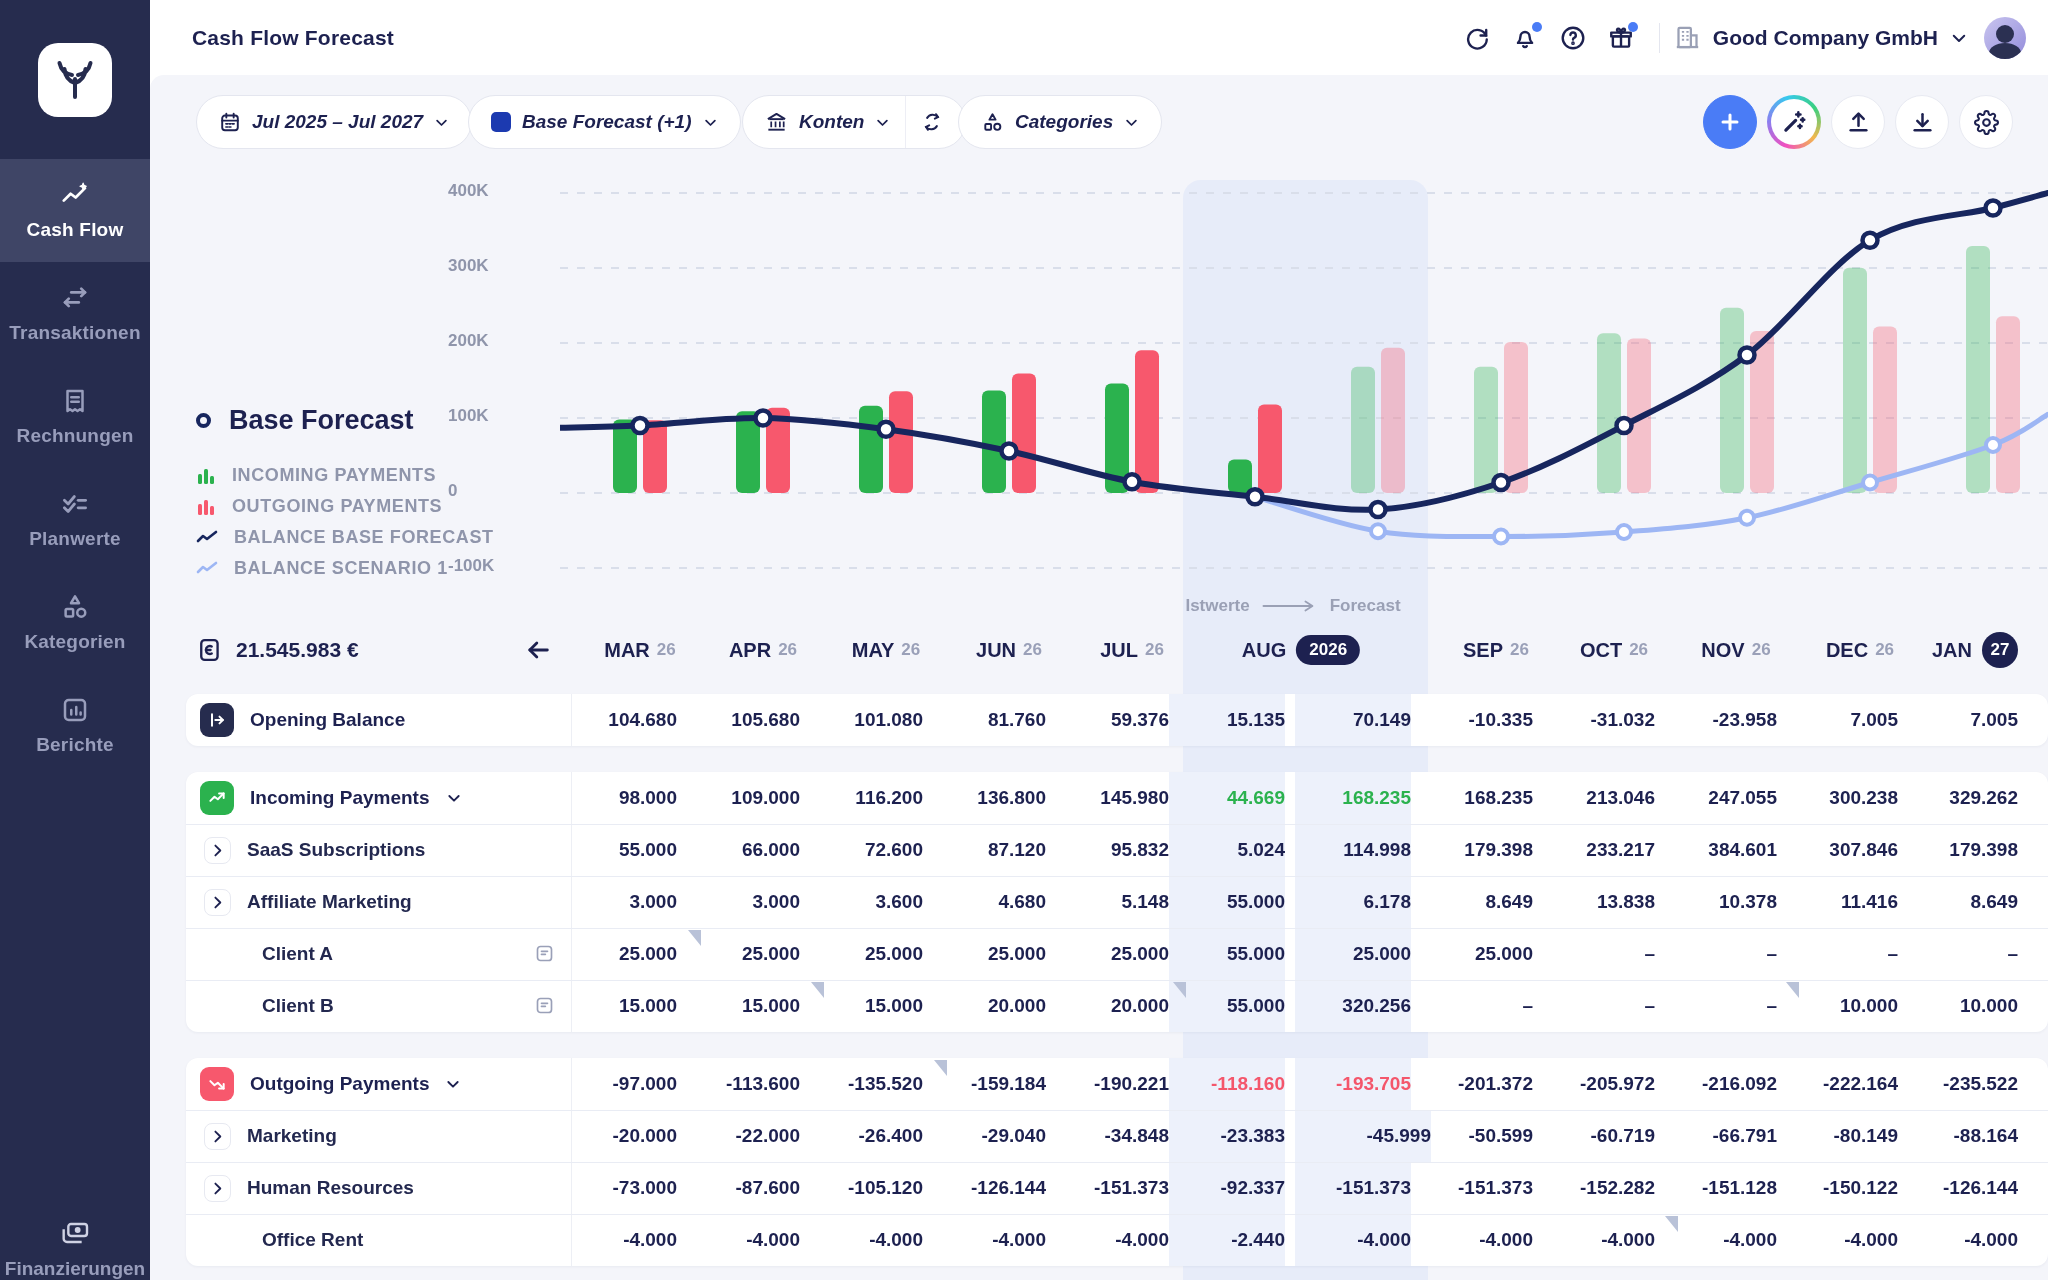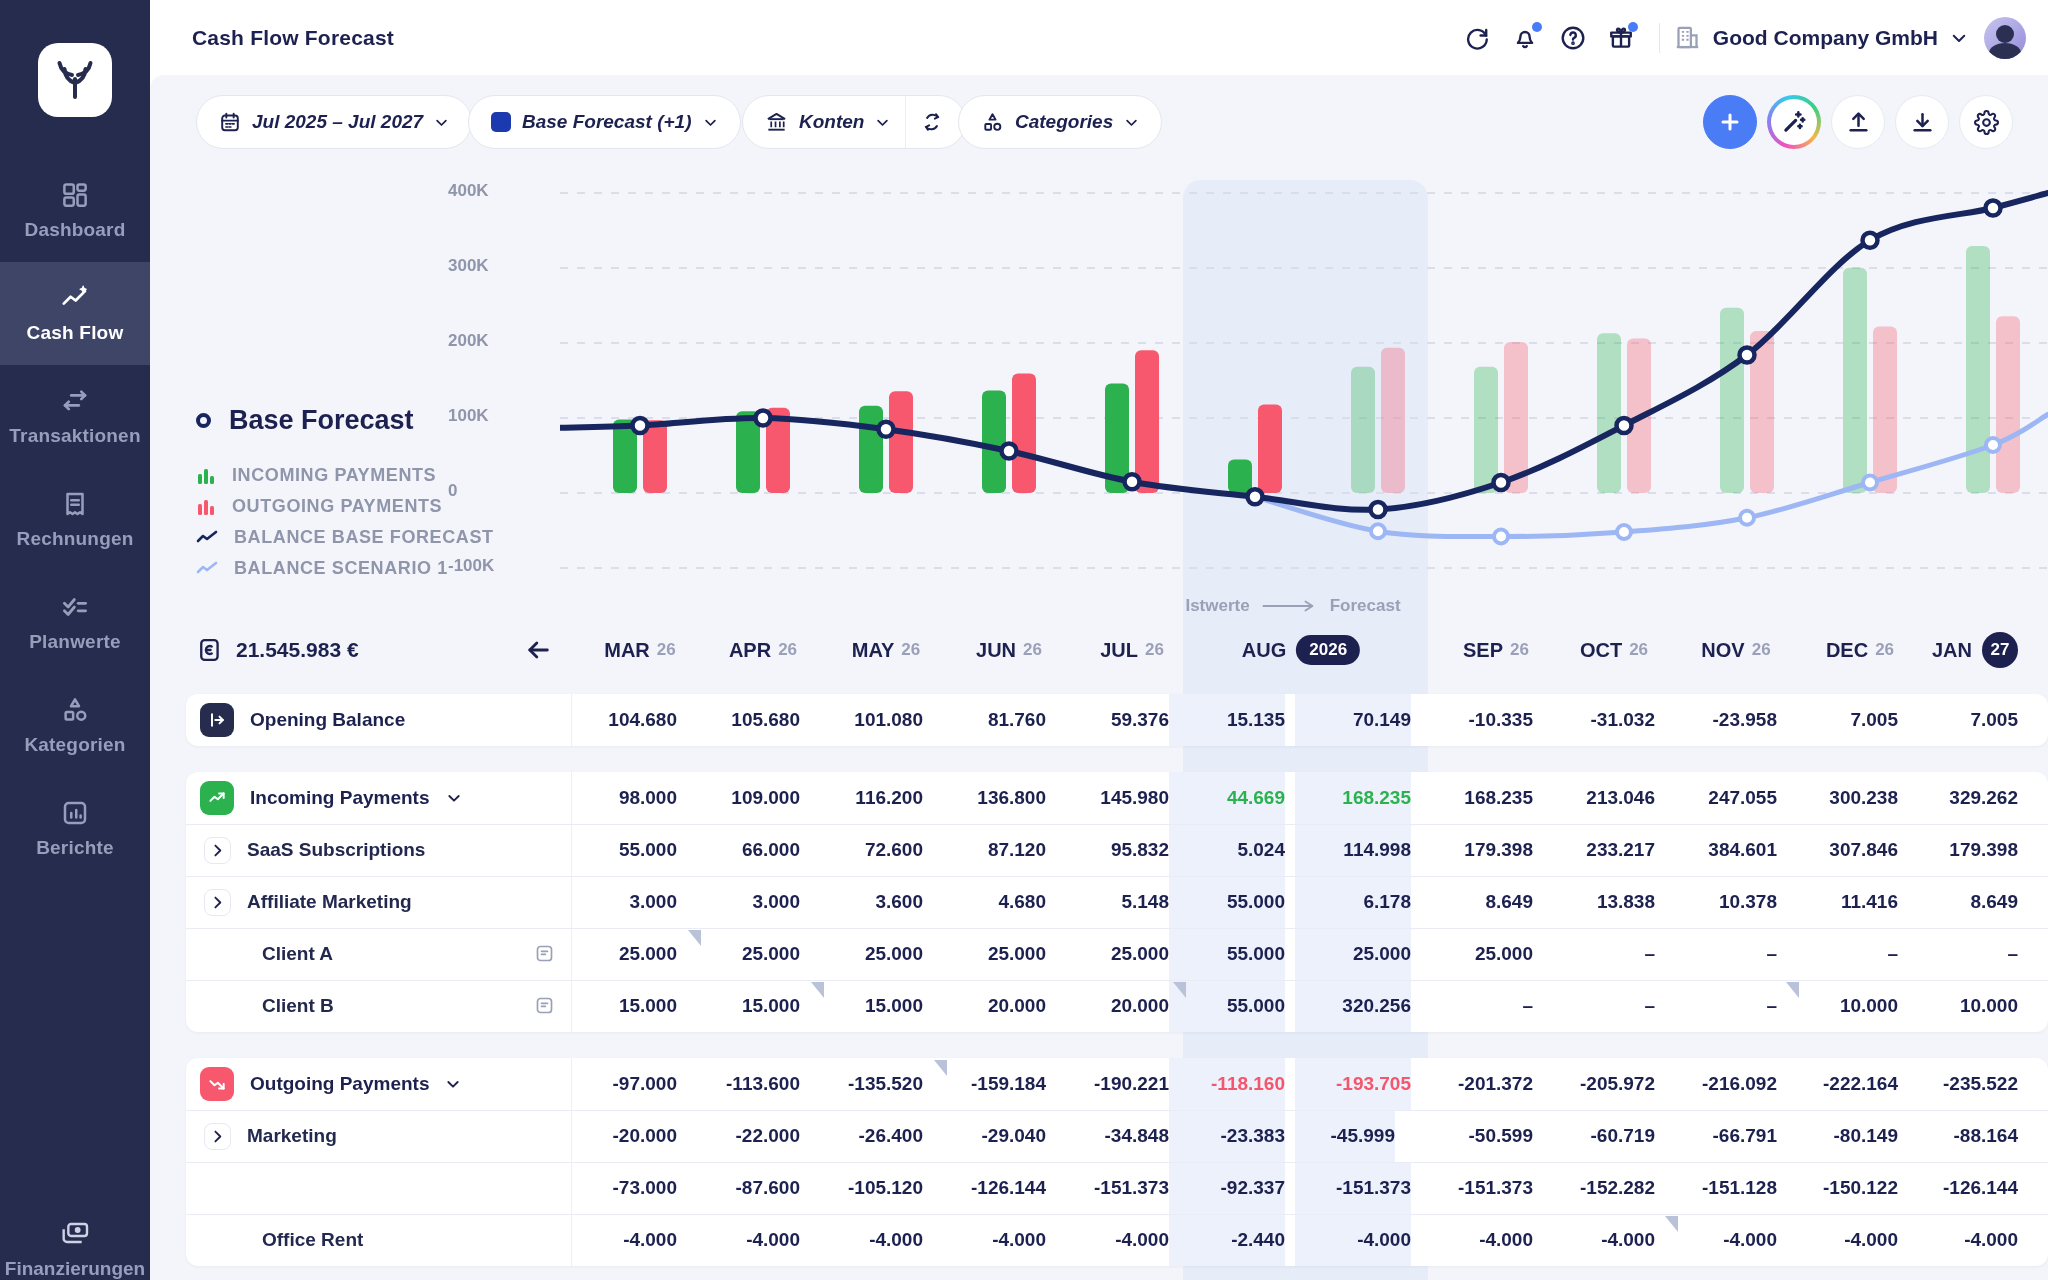--- a/index.html
+++ b/index.html
@@ -100,29 +100,20 @@
     <div class="logo">
       <svg width="46" height="46" viewBox="0 0 46 46" fill="none" stroke="#262c4e" stroke-width="4" stroke-linecap="round">
         <path d="M23 40 V22"></path>
         <path d="M23 26 C17 24 13 19 12.5 12"></path>
         <path d="M23 26 C29 24 33 19 33.5 12"></path>
         <path d="M20 18 C14 17 9 13 7.5 6"></path>
         <path d="M26 18 C32 17 37 13 38.5 6"></path>
       </svg>
     </div>
     <nav class="nav" id="nav">
-        <div class="nav-item">
-          <svg width="30" height="30" viewBox="0 0 24 24" fill="none" stroke="currentColor" stroke-width="2">
-            <rect x="3.5" y="3.5" width="7.5" height="7.5" rx="1.5"></rect>
-            <rect x="14" y="3.5" width="6.5" height="5" rx="1.5"></rect>
-            <rect x="14" y="11.5" width="6.5" height="9" rx="1.5"></rect>
-            <rect x="3.5" y="14" width="7.5" height="6.5" rx="1.5"></rect>
-          </svg>
-          <span>Dashboard</span>
-        </div>
         <div class="nav-item active">
           <svg width="30" height="30" viewBox="0 0 24 24" fill="none" stroke="currentColor" stroke-width="2.2" stroke-linecap="round" stroke-linejoin="round">
             <polyline points="3 16.5 8.5 11 12.5 14 20 6.5"></polyline>
             <path d="M18.5 2.5 l.7 1.8 1.8 .7 -1.8 .7 -.7 1.8 -.7 -1.8 -1.8 -.7 1.8 -.7 z" fill="currentColor" stroke-width="1"></path>
           </svg>
           <span>Cash Flow</span>
         </div>
         <div class="nav-item">
           <svg width="30" height="30" viewBox="0 0 24 24" fill="none" stroke="currentColor" stroke-width="2.2" stroke-linecap="round" stroke-linejoin="round">
             <path d="M9 7.5 h11"></path>
@@ -659,28 +650,36 @@
               </svg>
             </div>
             <span class="lbl">Marketing</span>
           </div>
           <span class="cell   " style="left:375px;width:116px">-20.000</span>
           <span class="cell   " style="left:498px;width:116px">-22.000</span>
           <span class="cell   " style="left:621px;width:116px">-26.400</span>
           <span class="cell   " style="left:744px;width:116px">-29.040</span>
           <span class="cell   " style="left:867px;width:116px">-34.848</span>
           <span class="cell hl  " style="left:983px;width:116px">-23.383</span>
-          <span class="cell hl fc " style="left:1109px;width:100px">-45.999</span>
+          <span class="cell hl fc " style="left:1109px;width:136px">-45.999</span>
           <span class="cell   " style="left:1231px;width:116px">-50.599</span>
           <span class="cell   " style="left:1353px;width:116px">-60.719</span>
           <span class="cell   " style="left:1475px;width:116px">-66.791</span>
           <span class="cell   " style="left:1596px;width:116px">-80.149</span>
           <span class="cell   " style="left:1716px;width:116px">-88.164</span>
         </div>
         <div class="trow">
+          <div class="row-label">
+            <div class="expander">
+              <svg width="17" height="17" viewBox="0 0 24 24" fill="none" stroke="#1d2150" stroke-width="2.6" stroke-linecap="round" stroke-linejoin="round">
+                <polyline points="9 5 16 12 9 19"></polyline>
+              </svg>
+            </div>
+            <span class="lbl">Human Resources</span>
+          </div>
           <span class="cell   " style="left:375px;width:116px">-73.000</span>
           <span class="cell   " style="left:498px;width:116px">-87.600</span>
           <span class="cell   " style="left:621px;width:116px">-105.120</span>
           <span class="cell   " style="left:744px;width:116px">-126.144</span>
           <span class="cell   " style="left:867px;width:116px">-151.373</span>
           <span class="cell hl  " style="left:983px;width:116px">-92.337</span>
           <span class="cell hl fc " style="left:1109px;width:116px">-151.373</span>
           <span class="cell   " style="left:1231px;width:116px">-151.373</span>
           <span class="cell   " style="left:1353px;width:116px">-152.282</span>
           <span class="cell   " style="left:1475px;width:116px">-151.128</span>

